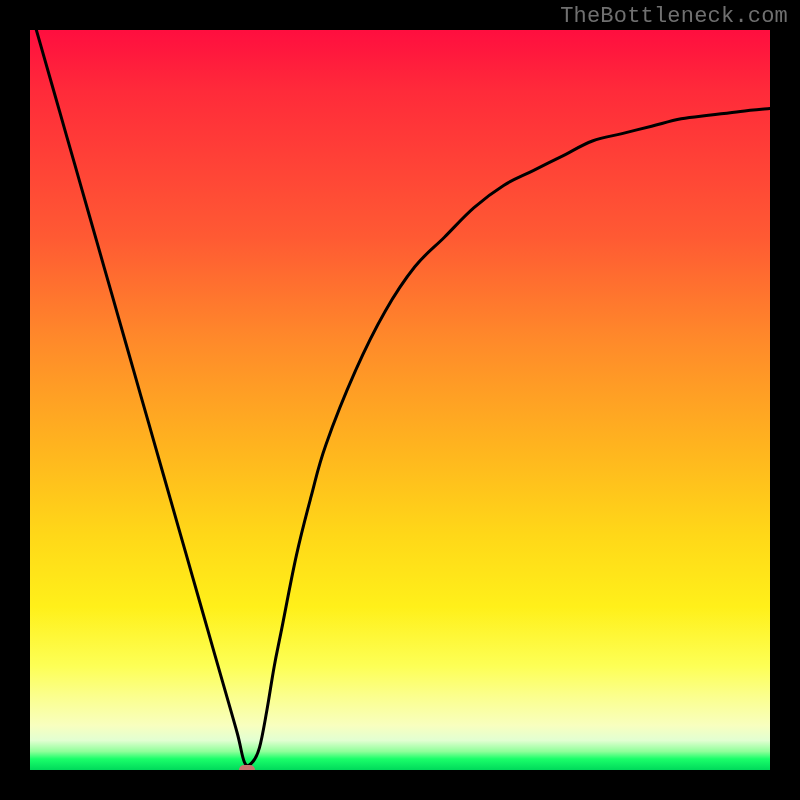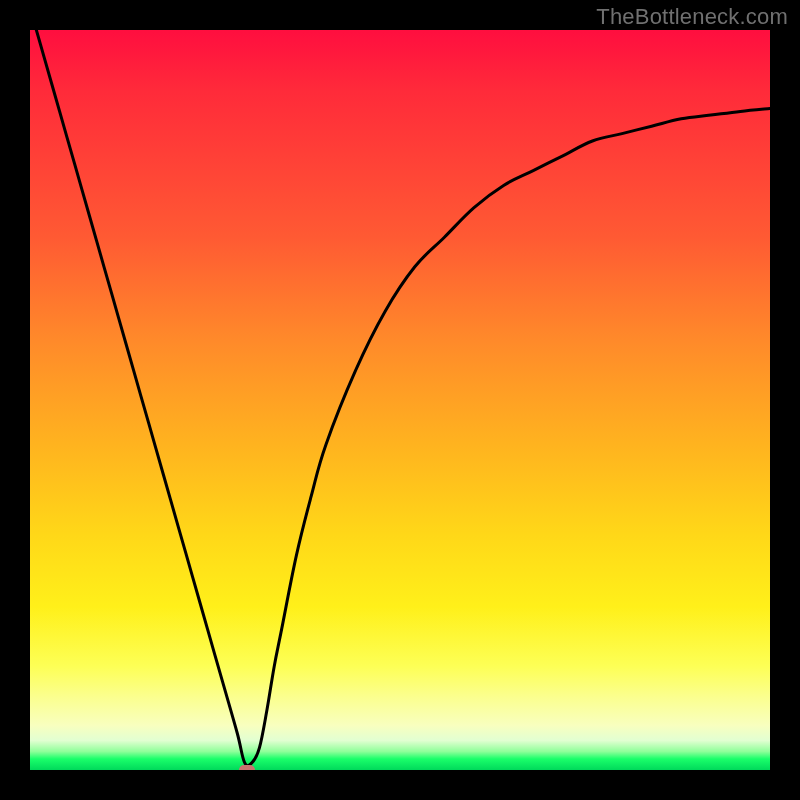--- a/index.html
+++ b/index.html
@@ -9,20 +9,21 @@
     height: 800px;
     background: #000;
     font-family: Arial, Helvetica, sans-serif;
     overflow: hidden;
   }
   .frame {
     position: relative;
     width: 800px;
     height: 608px;
     background: #000;
+    font-family: Liberation Mono, monospace;
   }
   .plot-area {
     position: absolute;
     left: 30px;
     top: 30px;
     width: 740px;
     height: 740px;
     overflow: hidden;
   }
   .gradient {

